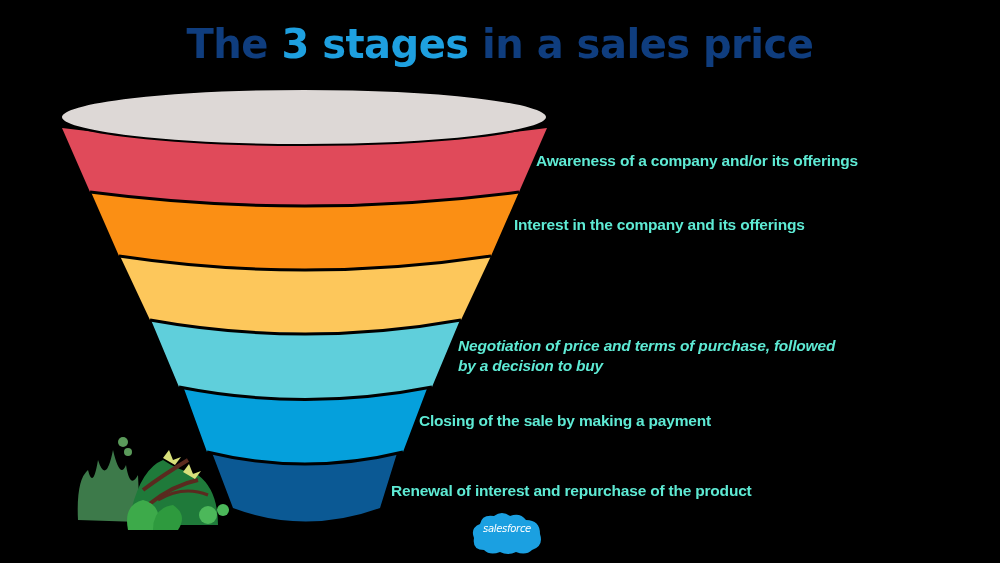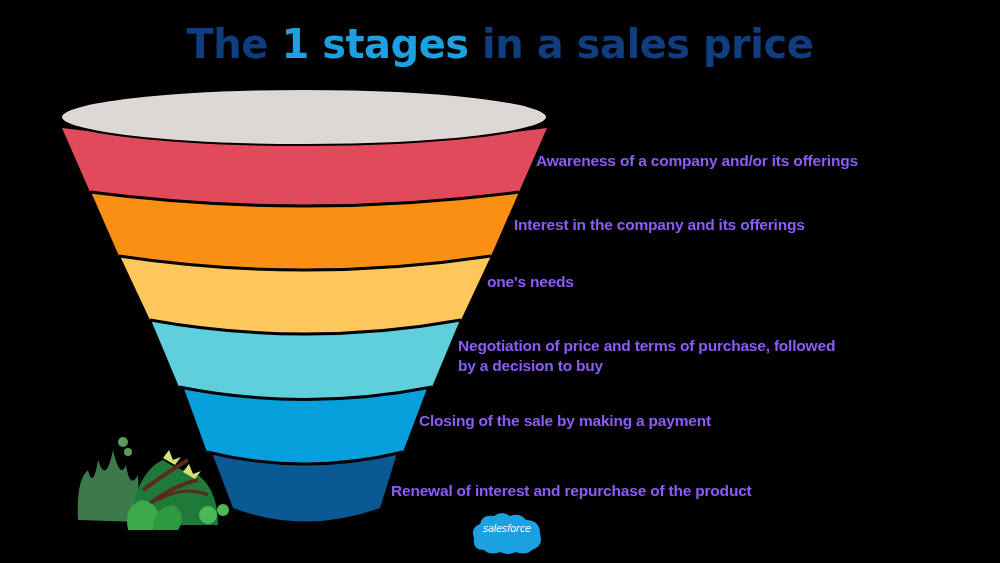--- a/index.html
+++ b/index.html
@@ -9,36 +9,36 @@
   }
   .title {
     position:absolute; left:0; width:1000px; top:18px; text-align:center;
     font-family:"DejaVu Sans", sans-serif; font-weight:bold; font-size:40px;
     letter-spacing:-0.5px; color:#0f3d7e; line-height:52px;
   }
   .title .hl { color:#1ea0e0; }
   svg.funnel { position:absolute; left:0; top:0; }
   .label {
     position:absolute; font-family:"Liberation Sans", sans-serif; font-weight:bold;
-    font-size:15.5px; line-height:20px; color:#8b5cf6; letter-spacing:-0.2px;
+    font-size:15.5px; line-height:20px; color:#5eead4; letter-spacing:-0.2px;
   }
   .logo {
     position:absolute; left:470px; top:510px; width:74px; height:46px;
   }
   .logo-text {
     position:absolute; left:470px; top:523px; width:74px; text-align:center;
     font-family:"DejaVu Sans", sans-serif; font-style:italic; font-size:10px;
     color:#ffffff; letter-spacing:-0.3px;
   }
   .plant { position:absolute; left:68px; top:430px; }
 </style>
 </head>
 <body>
 
-<div class="title"><span>The </span><span class="hl">1 stages</span><span> in a sales price</span></div>
+<div class="title"><span>The </span><span class="hl">3 stages</span><span> in a sales price</span></div>
 
 <svg class="funnel" width="1000" height="563" viewBox="0 0 1000 563">
 
   <path d="M211,450 Q305,470 398,450 L380,508 Q305,535 233,508 Z" fill="#0b5994"></path>
 
   <path d="M183,386 Q305,408 428,386 L403,452 Q305,474 207,452 Z" fill="#05a0dc"></path>
 
   <path d="M151,320 Q305,345 460,320 L432,387 Q305,410 179,387 Z" fill="#5fcfdb"></path>
 
   <path d="M120,256 Q305,282 491,256 L461,320 Q305,346 150,320 Z" fill="#fdc75b"></path>
@@ -68,23 +68,22 @@
   <path d="M115,42 l6,-8 l4,10 l8,-3 l-6,8 Z" fill="#d8e07a"></path>
   <path d="M60,100 Q55,75 75,70 Q95,75 90,100 Z" fill="#3daa4a"></path>
   <path d="M85,100 Q85,78 105,75 Q120,85 110,100 Z" fill="#2e9a3e"></path>
   <circle cx="140" cy="85" r="9" fill="#4cb85a"></circle>
   <circle cx="155" cy="80" r="6" fill="#4cb85a"></circle>
 </svg>
 
 <div class="label" style="left:536px; top:151px;">Awareness of a company and/or its offerings</div>
 <div class="label" style="left:514px; top:215px;">Interest in the company and its offerings</div>
 <div class="label" style="left:487px; top:272px;">
-  <div>one's needs</div>
 </div>
-<div class="label" style="left:458px; top:336px;">
+<div class="label" style="left:458px; top:336px;font-style:italic;">
   <div>Negotiation of price and terms of purchase, followed</div>
   <div>by a decision to buy</div>
 </div>
 <div class="label" style="left:419px; top:411px;text-align:right;">Closing of the sale by making a payment</div>
 <div class="label" style="left:391px; top:481px;">Renewal of interest and repurchase of the product</div>
 
 <svg class="logo" viewBox="0 0 74 46">
   <path d="M14,40 Q2,40 4,28 Q0,18 10,14 Q12,4 24,6 Q32,0 40,6 Q50,2 56,10 Q70,10 70,24 Q74,36 62,40 Q56,46 46,42 Q38,46 30,42 Q20,46 14,40 Z" fill="#1ba0e1"></path>
 </svg>
 <div class="logo-text">salesforce</div>

